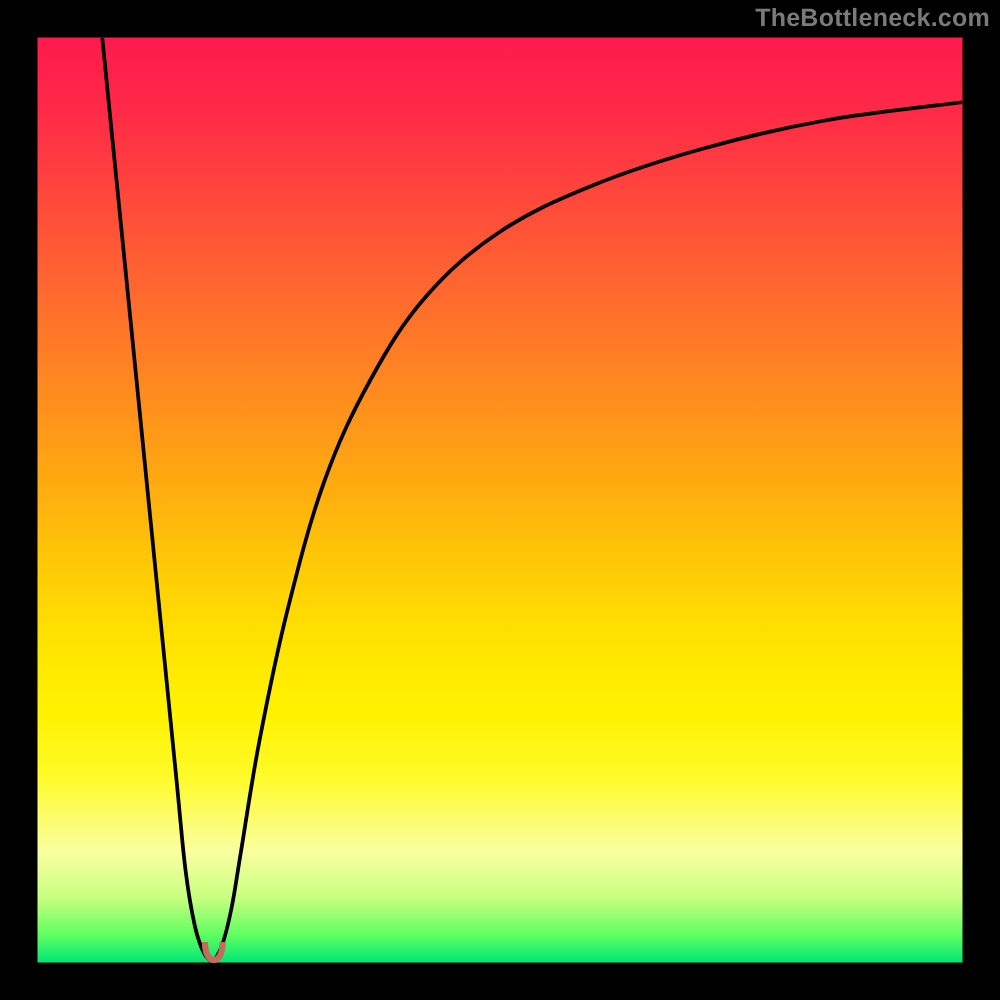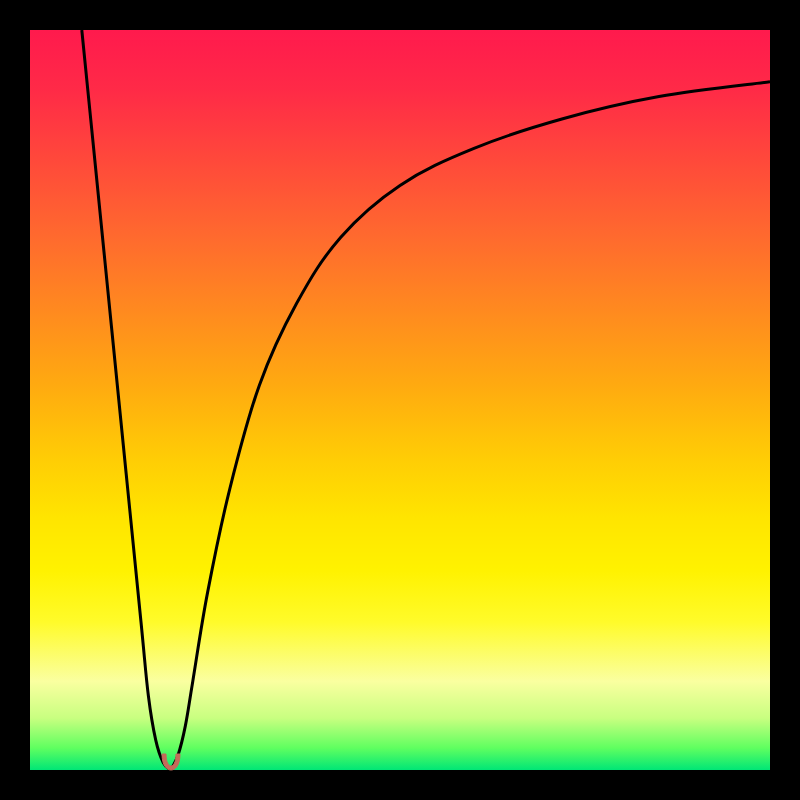--- a/index.html
+++ b/index.html
@@ -80,14 +80,15 @@
     </svg>
 
     <div id="min-marker" class="minimum-marker" style="left: 140.6px; top: 722px;">
       <svg viewBox="0 0 26 20">
         <path d="M4 2 C4 14, 9 18, 13 18 C17 18, 22 14, 22 2
                  L18 2 C18 11, 15 14, 13 14 C11 14, 8 11, 8 2 Z" fill="#c46b5a" stroke="#c46b5a" stroke-width="1"></path>
       </svg>
     </div>
   </div>
 
+  <div class="watermark">TheBottleneck.com</div>
 
 </div>
 
 </body></html>

